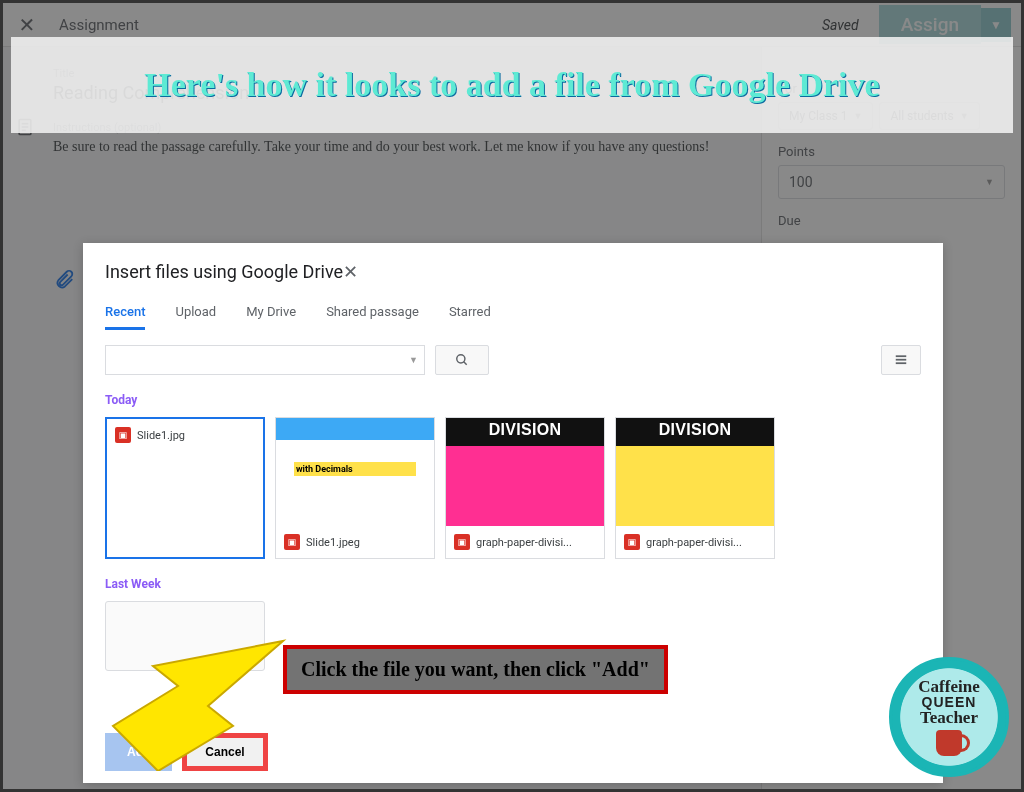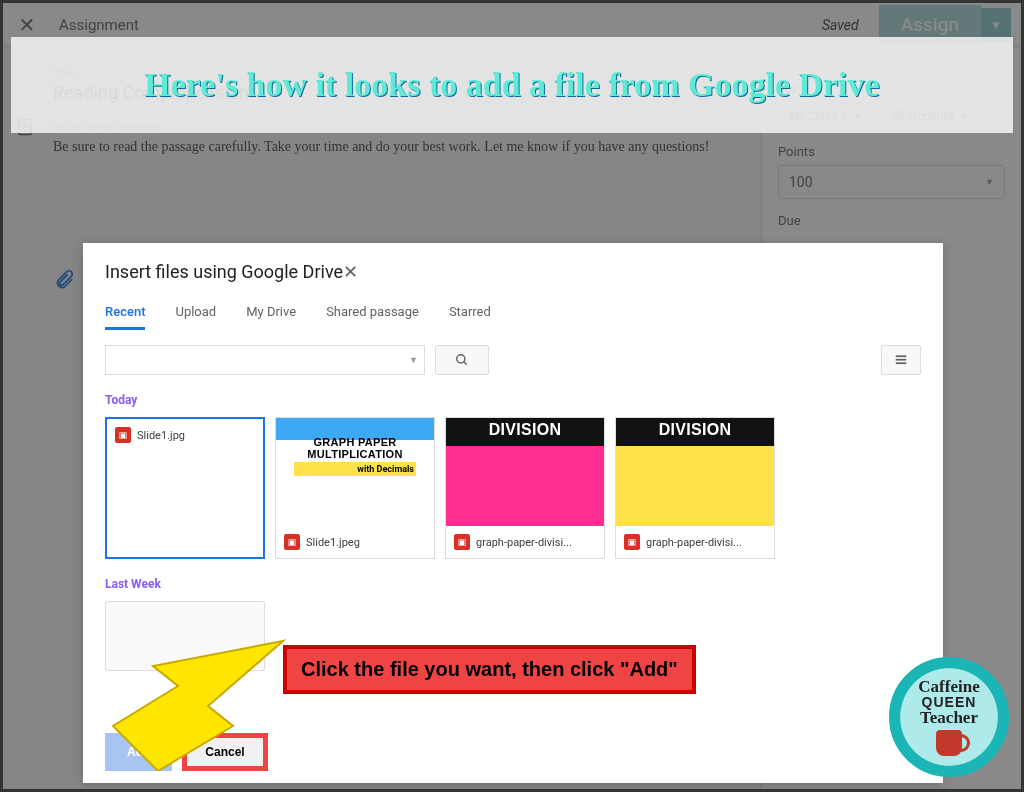--- a/index.html
+++ b/index.html
@@ -37,29 +37,29 @@
 .search-row { display: flex; align-items: center; margin-top: 14px; gap: 10px; }
 .search-box { width: 320px; height: 30px; border: 1px solid #dadce0; background:#fff; }
 .search-btn { width: 54px; height: 30px; border: 1px solid #dadce0; background: #f8f8f8; display:flex;align-items:center;justify-content:center;color:#5f6368;border-radius:2px; }
 .view-btn { margin-left: auto; width: 40px; height: 30px; border: 1px solid #dadce0; background:#f8f8f8; display:flex;align-items:center;justify-content:center;color:#5f6368;border-radius:2px; }
 .section-label { font-size: 12px; font-weight: bold; color: #8b5cf6; margin: 18px 0 10px; }
 .files-row { display: flex; gap: 10px; }
 .file-card { width: 160px; border: 1px solid #dadce0; border-radius: 0; overflow: hidden; cursor:pointer; }
 .file-card.selected { border: 2px solid #1a73e8; }
 .thumb { height: 108px; position: relative; overflow:hidden; }
 .thumb-title{position:absolute;top:4px;left:0;right:0;text-align:center;font-weight:900;font-family:Impact,sans-serif;font-size:14px;letter-spacing:.3px}
-.thumb-sub{position:absolute;top:38px;left:0;right:0;text-align:right;font-weight:700;font-size:9px}
+.thumb-sub{position:absolute;top:38px;left:0;right:0;text-align:left;font-weight:700;font-size:9px}
 .file-meta { display: flex; align-items: center; gap: 6px; padding: 8px; font-size: 11px; color: #3c4043; }
 .file-icon { width: 16px; height: 16px; background: #d93025; border-radius: 2px; display:flex;align-items:center;justify-content:center;color:#fff;font-size:9px; }
 .modal-footer { position: absolute; bottom: 12px; left: 22px; display: flex; gap: 10px; }
 .btn-add { background: #a7c5f0; color: #fff; border: none; padding: 7px 22px; font-size: 12px; font-weight:bold; cursor:pointer; }
 .btn-cancel { background: #f1f1f1; border: 5px solid #ef4444; padding: 7px 18px; font-size: 12px; font-weight:bold; cursor:pointer; }
 
 .arrow-callout { position: absolute; z-index: 40; left: 100px; bottom: 18px; width: 200px; height: 140px; pointer-events:none; }
-.callout-box { position: absolute; z-index: 40; left: 280px; bottom: 95px; background: #ef4444; border: 4px solid #c00; padding: 8px 14px; font-family: Liberation Sans, sans-serif; font-size: 20px; font-weight: bold; color: #000; line-height: 1.25; white-space:nowrap; }
+.callout-box { position: absolute; z-index: 40; left: 280px; bottom: 95px; background: #737373; border: 4px solid #c00; padding: 8px 14px; font-family: Liberation Serif, serif; font-size: 20px; font-weight: bold; color: #000; line-height: 1.25; white-space:nowrap; }
 
 .logo-badge { position: absolute; right: 12px; bottom: 12px; width: 120px; height: 120px; border-radius: 50%; background: radial-gradient(circle,#aeeaea 60%,#1bb5b5 61%); border: 3px solid #1bb5b5; z-index: 50; display:flex;flex-direction:column;align-items:center;justify-content:center;font-family:'Brush Script MT',cursive;font-size:17px;font-weight:bold;color:#222;line-height:1; }
 .logo-badge .cup{width:26px;height:26px;background:#c0392b;border-radius:4px 4px 8px 8px;margin-top:4px;position:relative}
 .logo-badge .cup:after{content:"";position:absolute;right:-8px;top:4px;width:8px;height:12px;border:3px solid #c0392b;border-left:none;border-radius:0 10px 10px 0}
 
 .t1{background:linear-gradient(#6aed6a 0 22%,#fff 22% 100%)}
 .t2{background:linear-gradient(#3da9f5 0 20%,#fff 20% 100%)}
 .t3{background:linear-gradient(#111 0 26%,#ff2f92 26% 100%)}
 .t4{background:linear-gradient(#111 0 26%,#ffe14a 26% 100%)}
 .t3 .thumb-title,.t4 .thumb-title{color:#fff;top:3px;font-size:16px}
@@ -160,21 +160,20 @@
   <div class="section-label">Today</div>
   <div class="files-row">
     <div class="file-card selected">
       <div class="file-meta">
           <div class="file-icon">▣</div>
           <span>Slide1.jpg</span>
         </div>
     </div>
     <div class="file-card">
       <div class="thumb t2">
-          <div class="thumb-title" style="top:18px;font-size:11px">GRAPH PAPER MULTIPLICATION</div>
           <div class="thumb-sub" style="top:44px;background:#ffe14a;margin:0 18px;padding:2px">with Decimals</div>
         </div>
       <div class="file-meta">
           <div class="file-icon">▣</div>
           <span>Slide1.jpeg</span>
         </div>
     </div>
     <div class="file-card">
       <div class="thumb t3">
           <div class="thumb-title">DIVISION</div>

